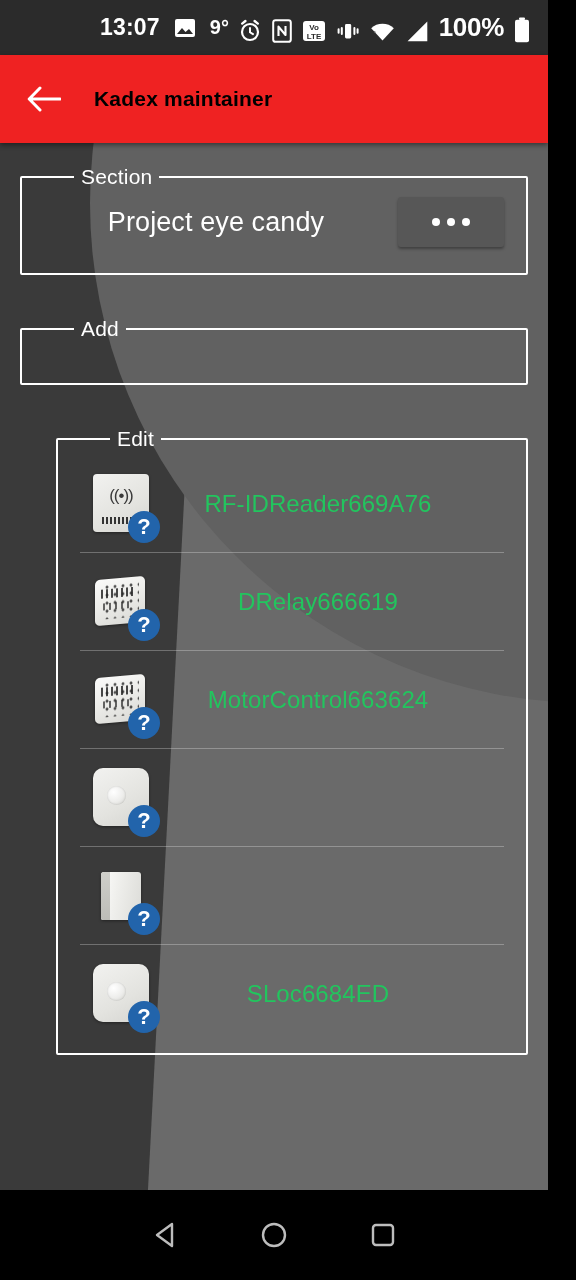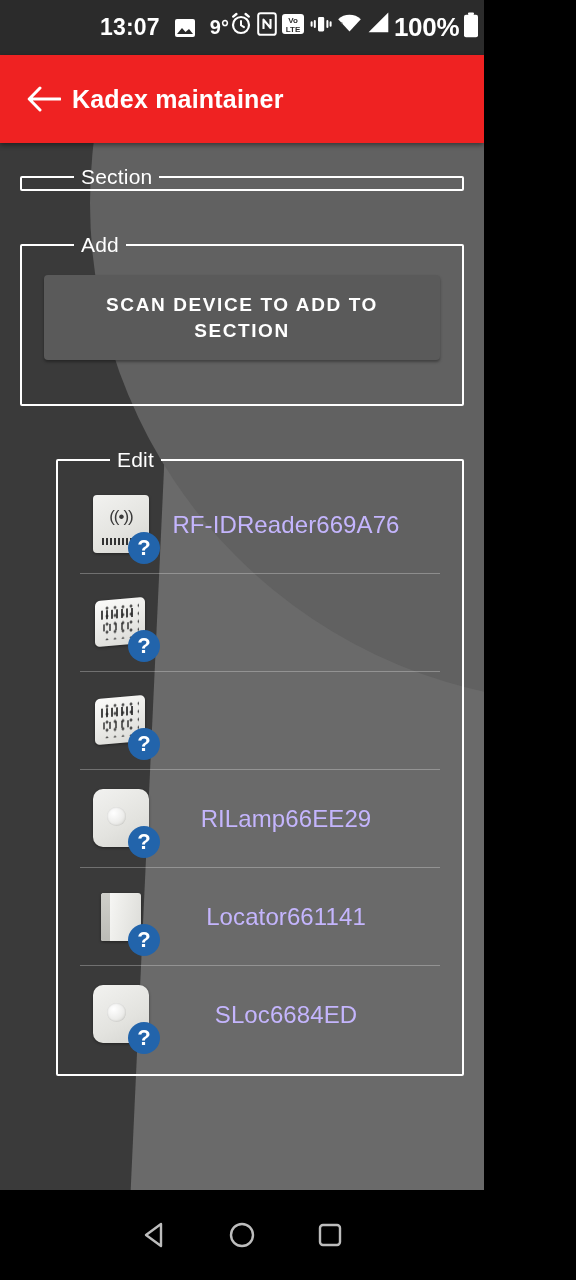--- a/index.html
+++ b/index.html
@@ -4,62 +4,62 @@
 <style>
   * { box-sizing: border-box; margin: 0; padding: 0; }
   html, body {
     width: 576px; height: 1280px;
     background: #000;
     font-family: "Liberation Sans", sans-serif;
     overflow: hidden;
   }
   #screen {
     position: relative;
-    width: 484px; height: 1280px;
+    width: 548px; height: 1280px;
     background: #3d3d3d;
     overflow: hidden;
   }
 
   
   #statusbar {
     position: relative; z-index: 40;
     height: 55px;
     background: #2b2b2b;
     display: flex; align-items: center;
     color: #fff;
   }
   #sb-left {
     display: flex; align-items: center; gap: 14px;
     margin-left: 100px;
   }
   #sb-clock { font-size: 23px; font-weight: bold; letter-spacing: .2px; }
   #sb-temp { font-size: 20px; font-weight: bold; }
   #sb-right {
     margin-left: auto; margin-right: 18px;
-    display: flex; align-items: flex-start; gap: 4px;
+    display: flex; align-items: flex-end; gap: 10px;
   }
   .sbicon { display: block; }
   #sb-batt-pct { font-size: 26px; font-weight: bold; letter-spacing: -.3px; }
 
   
   #appbar {
     position: relative; z-index: 40;
     height: 88px;
     background: #ef2222;
     display: flex; align-items: center;
     box-shadow: 0 2px 5px rgba(0,0,0,.45);
   }
   #back-btn {
     width: 56px; height: 56px; margin-left: 16px;
     display: flex; align-items: center; justify-content: center;
     cursor: pointer;
   }
   #appbar-title {
-    color: #ffffff; font-size: 25px; font-weight: bold;
-    letter-spacing: .2px;
+    color: #000000; font-size: 21px; font-weight: bold;
+    margin-left: 22px; letter-spacing: .2px;
   }
 
   
   #bg-wrap { position: absolute; inset: 143px 0 90px 0; overflow: hidden; z-index: 0; }
   #bg-base { position: absolute; inset: 0; background: #3a3a3a; }
   #bg-light {
     position: absolute; top: 0; bottom: 0; left: 0; right: 0;
     background: #6a6a6a;
     clip-path: polygon(37% 0%, 100% 0%, 100% 100%, 27% 100%);
   }
@@ -154,21 +154,21 @@
   }
   .device-row:last-child { border-bottom: none; }
   .device-icon-wrap {
     position: relative;
     width: 82px; height: 82px;
     flex: 0 0 82px;
     display: flex; align-items: center; justify-content: center;
   }
   .device-label {
     flex: 1; text-align: center;
-    color: #c4b5fd; font-size: 24px;
+    color: #22c55e; font-size: 24px;
     letter-spacing: .1px;
     padding-right: 30px;
   }
   .badge-q {
     position: absolute; right: 2px; bottom: 2px;
     width: 32px; height: 32px; border-radius: 50%;
     background: #2264ab;
     color: #fff; font-size: 22px; font-weight: bold;
     display: flex; align-items: center; justify-content: center;
     line-height: 1;
@@ -319,26 +319,33 @@
           <path d="M33 14H3M13 3L2.2 14 13 25" stroke="#fff" stroke-width="3" fill="none" stroke-linecap="round" stroke-linejoin="round"></path>
         </svg>
     </div>
     <div id="appbar-title">Kadex maintainer</div>
   </div>
 
   <div id="content">
 
     <fieldset class="group" id="section-group">
       <legend>Section</legend>
+      <div class="group-body">
+        <div id="section-name">Project eye candy</div>
+        <button id="section-menu-btn">
+          <span class="dot"></span>
+          <span class="dot"></span>
+          <span class="dot"></span>
+        </button>
+      </div>
     </fieldset>
 
     <fieldset class="group" id="add-group">
       <legend>Add</legend>
       <div class="group-body">
-        <button class="flatbtn" id="btn-scan">SCAN DEVICE TO ADD TO SECTION</button>
       </div>
     </fieldset>
 
     <fieldset class="group" id="edit-group">
       <legend>Edit</legend>
       <div class="group-body">
 
         <div class="device-row">
           <div class="device-icon-wrap">
             <div class="art">
@@ -353,52 +360,52 @@
 
         <div class="device-row">
           <div class="device-icon-wrap">
             <div class="art">
               <div class="art-box">
                   <span class="circ"></span>
                 </div>
             </div>
             <span class="badge-q">?</span>
           </div>
+          <div class="device-label">DRelay666619</div>
         </div>
 
         <div class="device-row">
           <div class="device-icon-wrap">
             <div class="art">
               <div class="art-box">
                   <span class="circ"></span>
                 </div>
             </div>
             <span class="badge-q">?</span>
           </div>
+          <div class="device-label">MotorControl663624</div>
         </div>
 
         <div class="device-row">
           <div class="device-icon-wrap">
             <div class="art">
               <div class="art-sq rounded"></div>
               <div class="lampdot"></div>
             </div>
             <span class="badge-q">?</span>
           </div>
-          <div class="device-label">RILamp66EE29</div>
         </div>
 
         <div class="device-row">
           <div class="device-icon-wrap">
             <div class="art">
               <div class="art-slab"></div>
             </div>
             <span class="badge-q">?</span>
           </div>
-          <div class="device-label">Locator661141</div>
         </div>
 
         <div class="device-row">
           <div class="device-icon-wrap">
             <div class="art">
               <div class="art-sq rounded"></div>
               <div class="lampdot"></div>
             </div>
             <span class="badge-q">?</span>
           </div>

